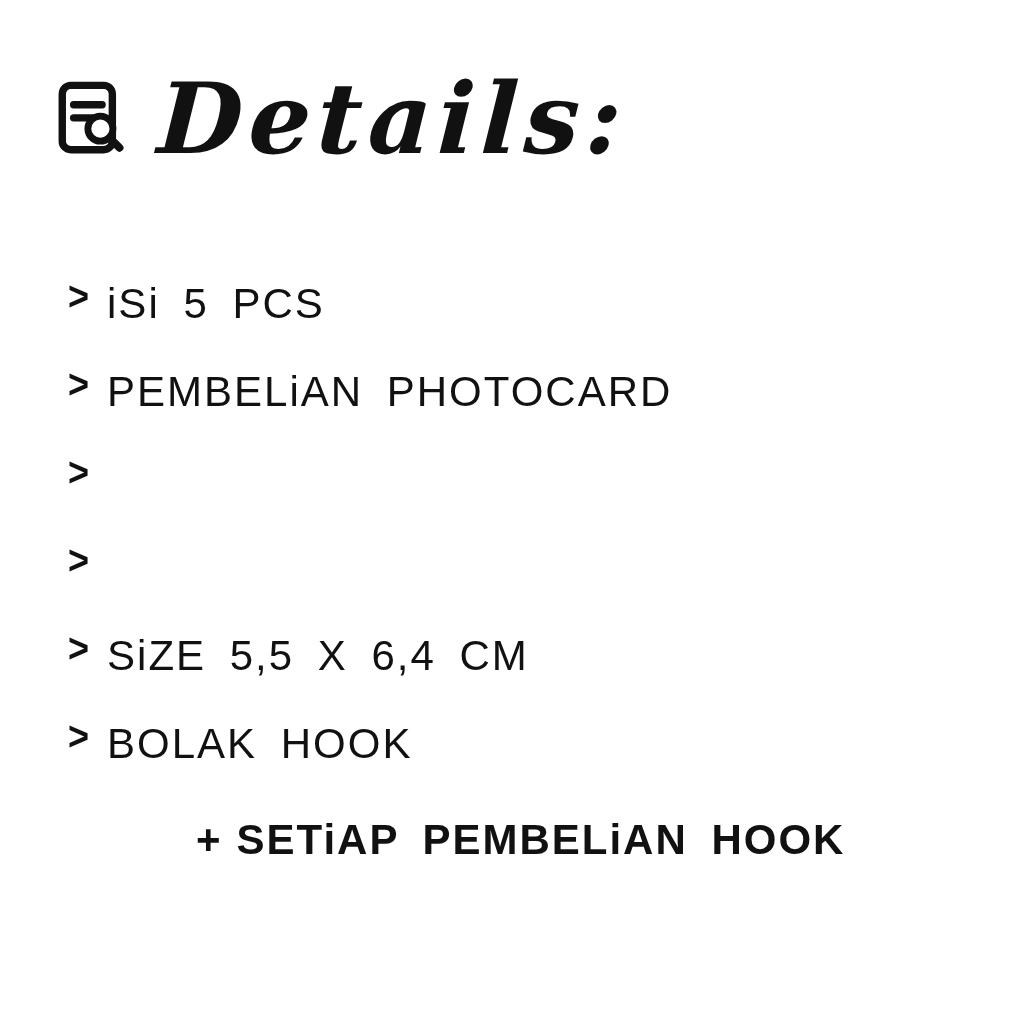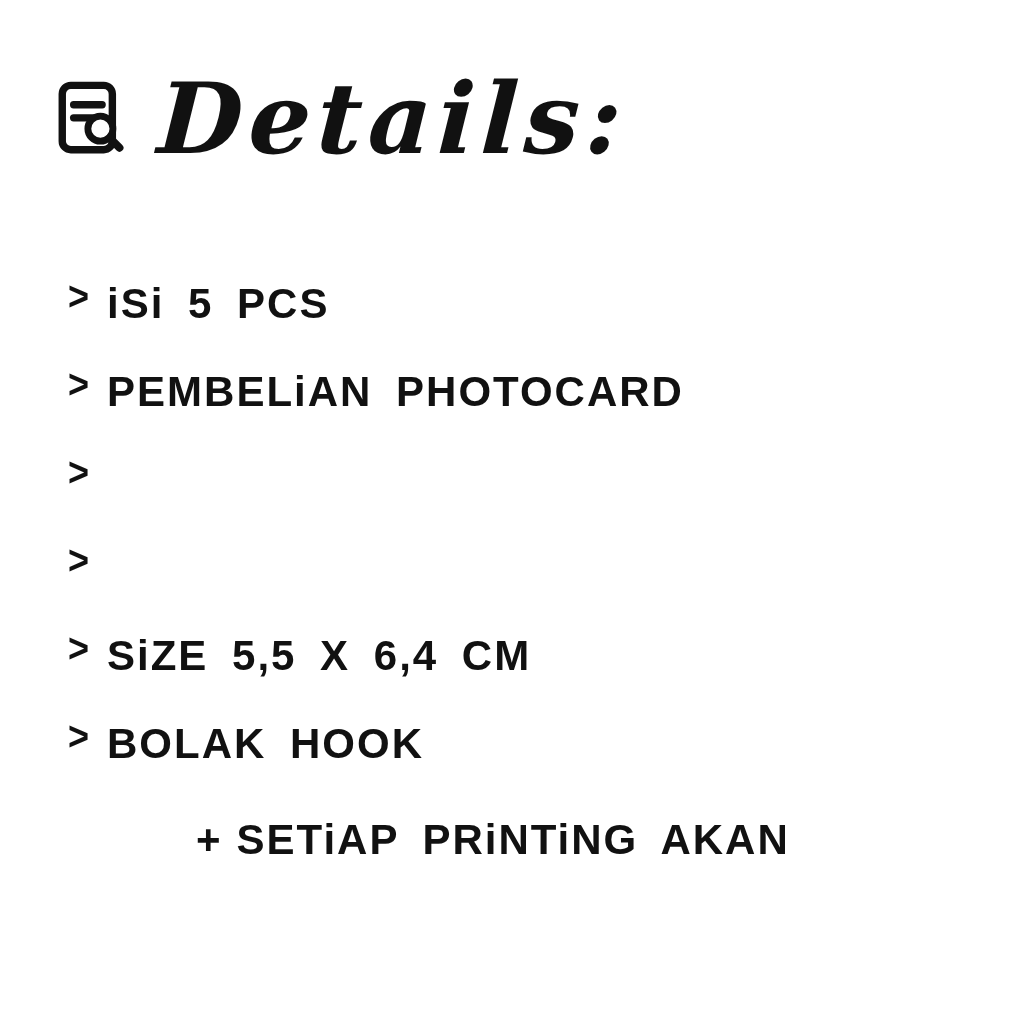--- a/index.html
+++ b/index.html
@@ -61,21 +61,21 @@
     white-space: nowrap;
   }
   .marker {
     font-weight: 700;
     font-size: 36px;
     margin-right: 18px;
     transform: scaleY(1.15);
     display: inline-block;
   }
   .label {
-    font-weight: 700;
+    font-weight: 400;
     font-size: 42px;
     letter-spacing: 2px;
     word-spacing: 10px;
     margin-top: 16px;
   }
   .footnote {
     position: absolute;
     top: 812px;
     left: 196px;
     display: flex;
@@ -135,17 +135,17 @@
     </li>
     <li class="item">
       <span class="marker">&gt;</span>
       <span class="label">BOLAK HOOK</span>
     </li>
   </ul>
 
   <div class="footnote">
     <span class="plus">+</span>
     <div class="footnote-lines">
-      <div>SETiAP PRiNTiNG AKAN</div>
+      <div>SETiAP PEMBELiAN HOOK</div>
     </div>
   </div>
 
 </div>
 
 </body></html>

